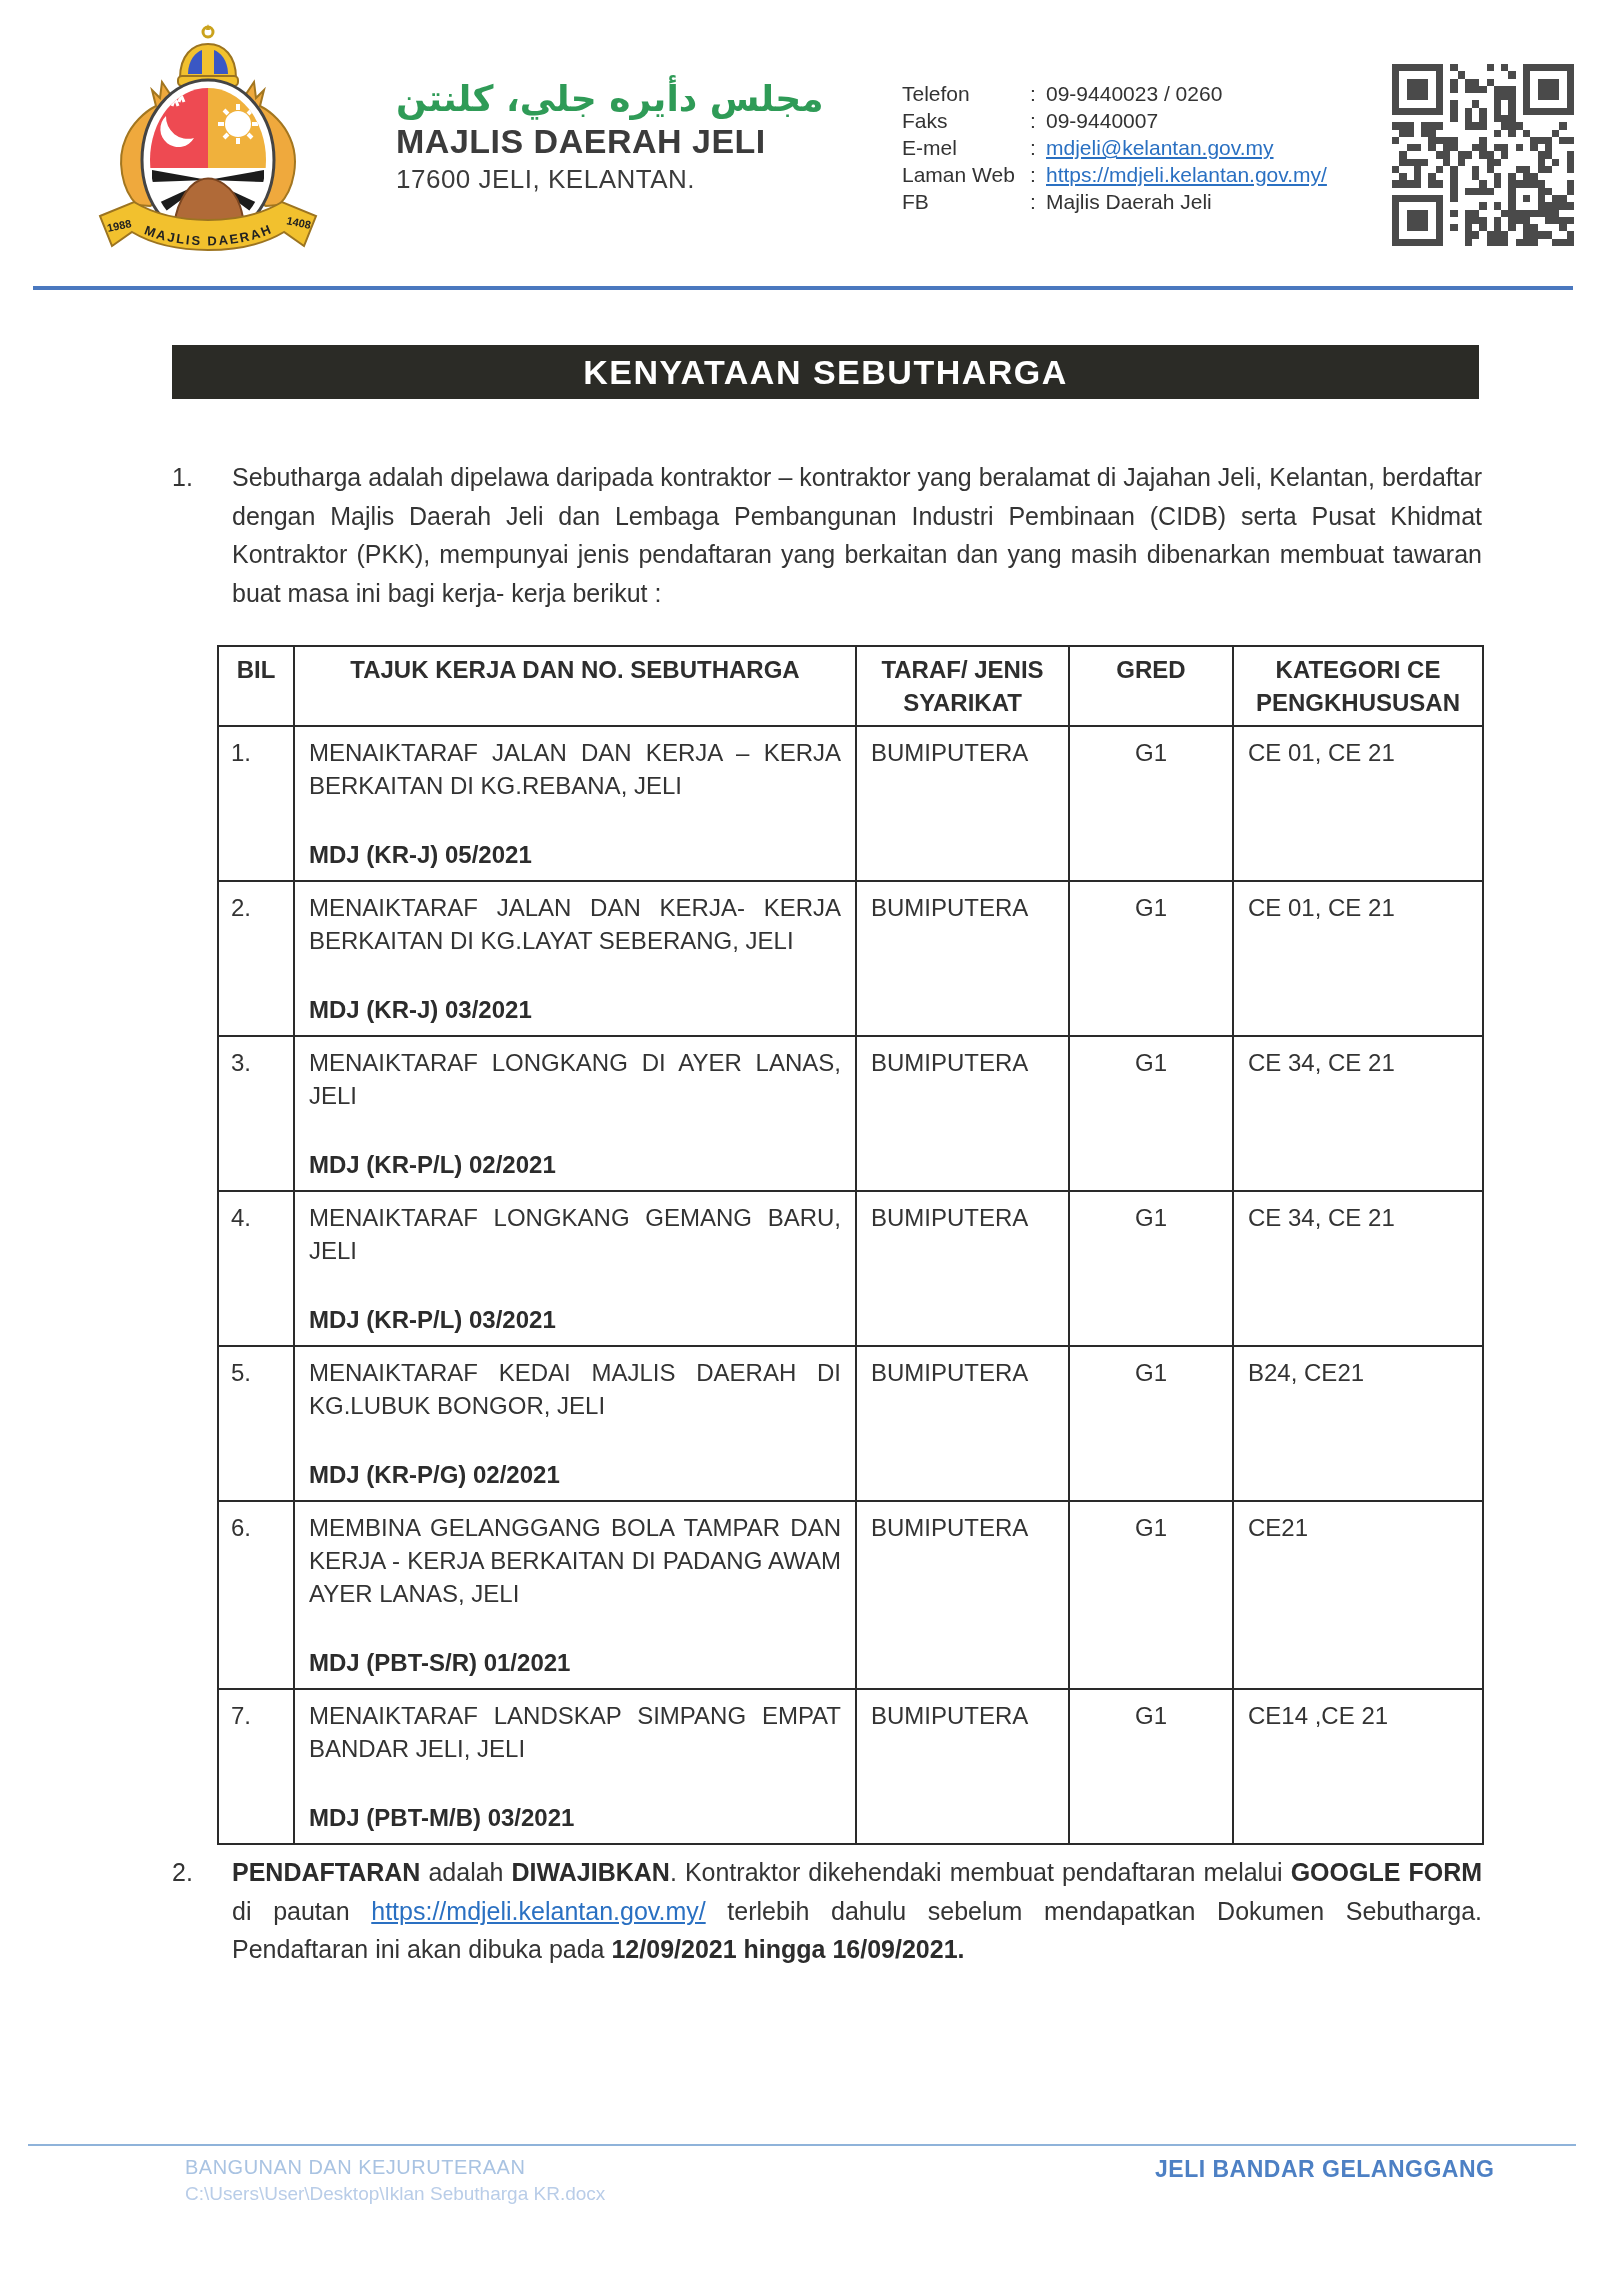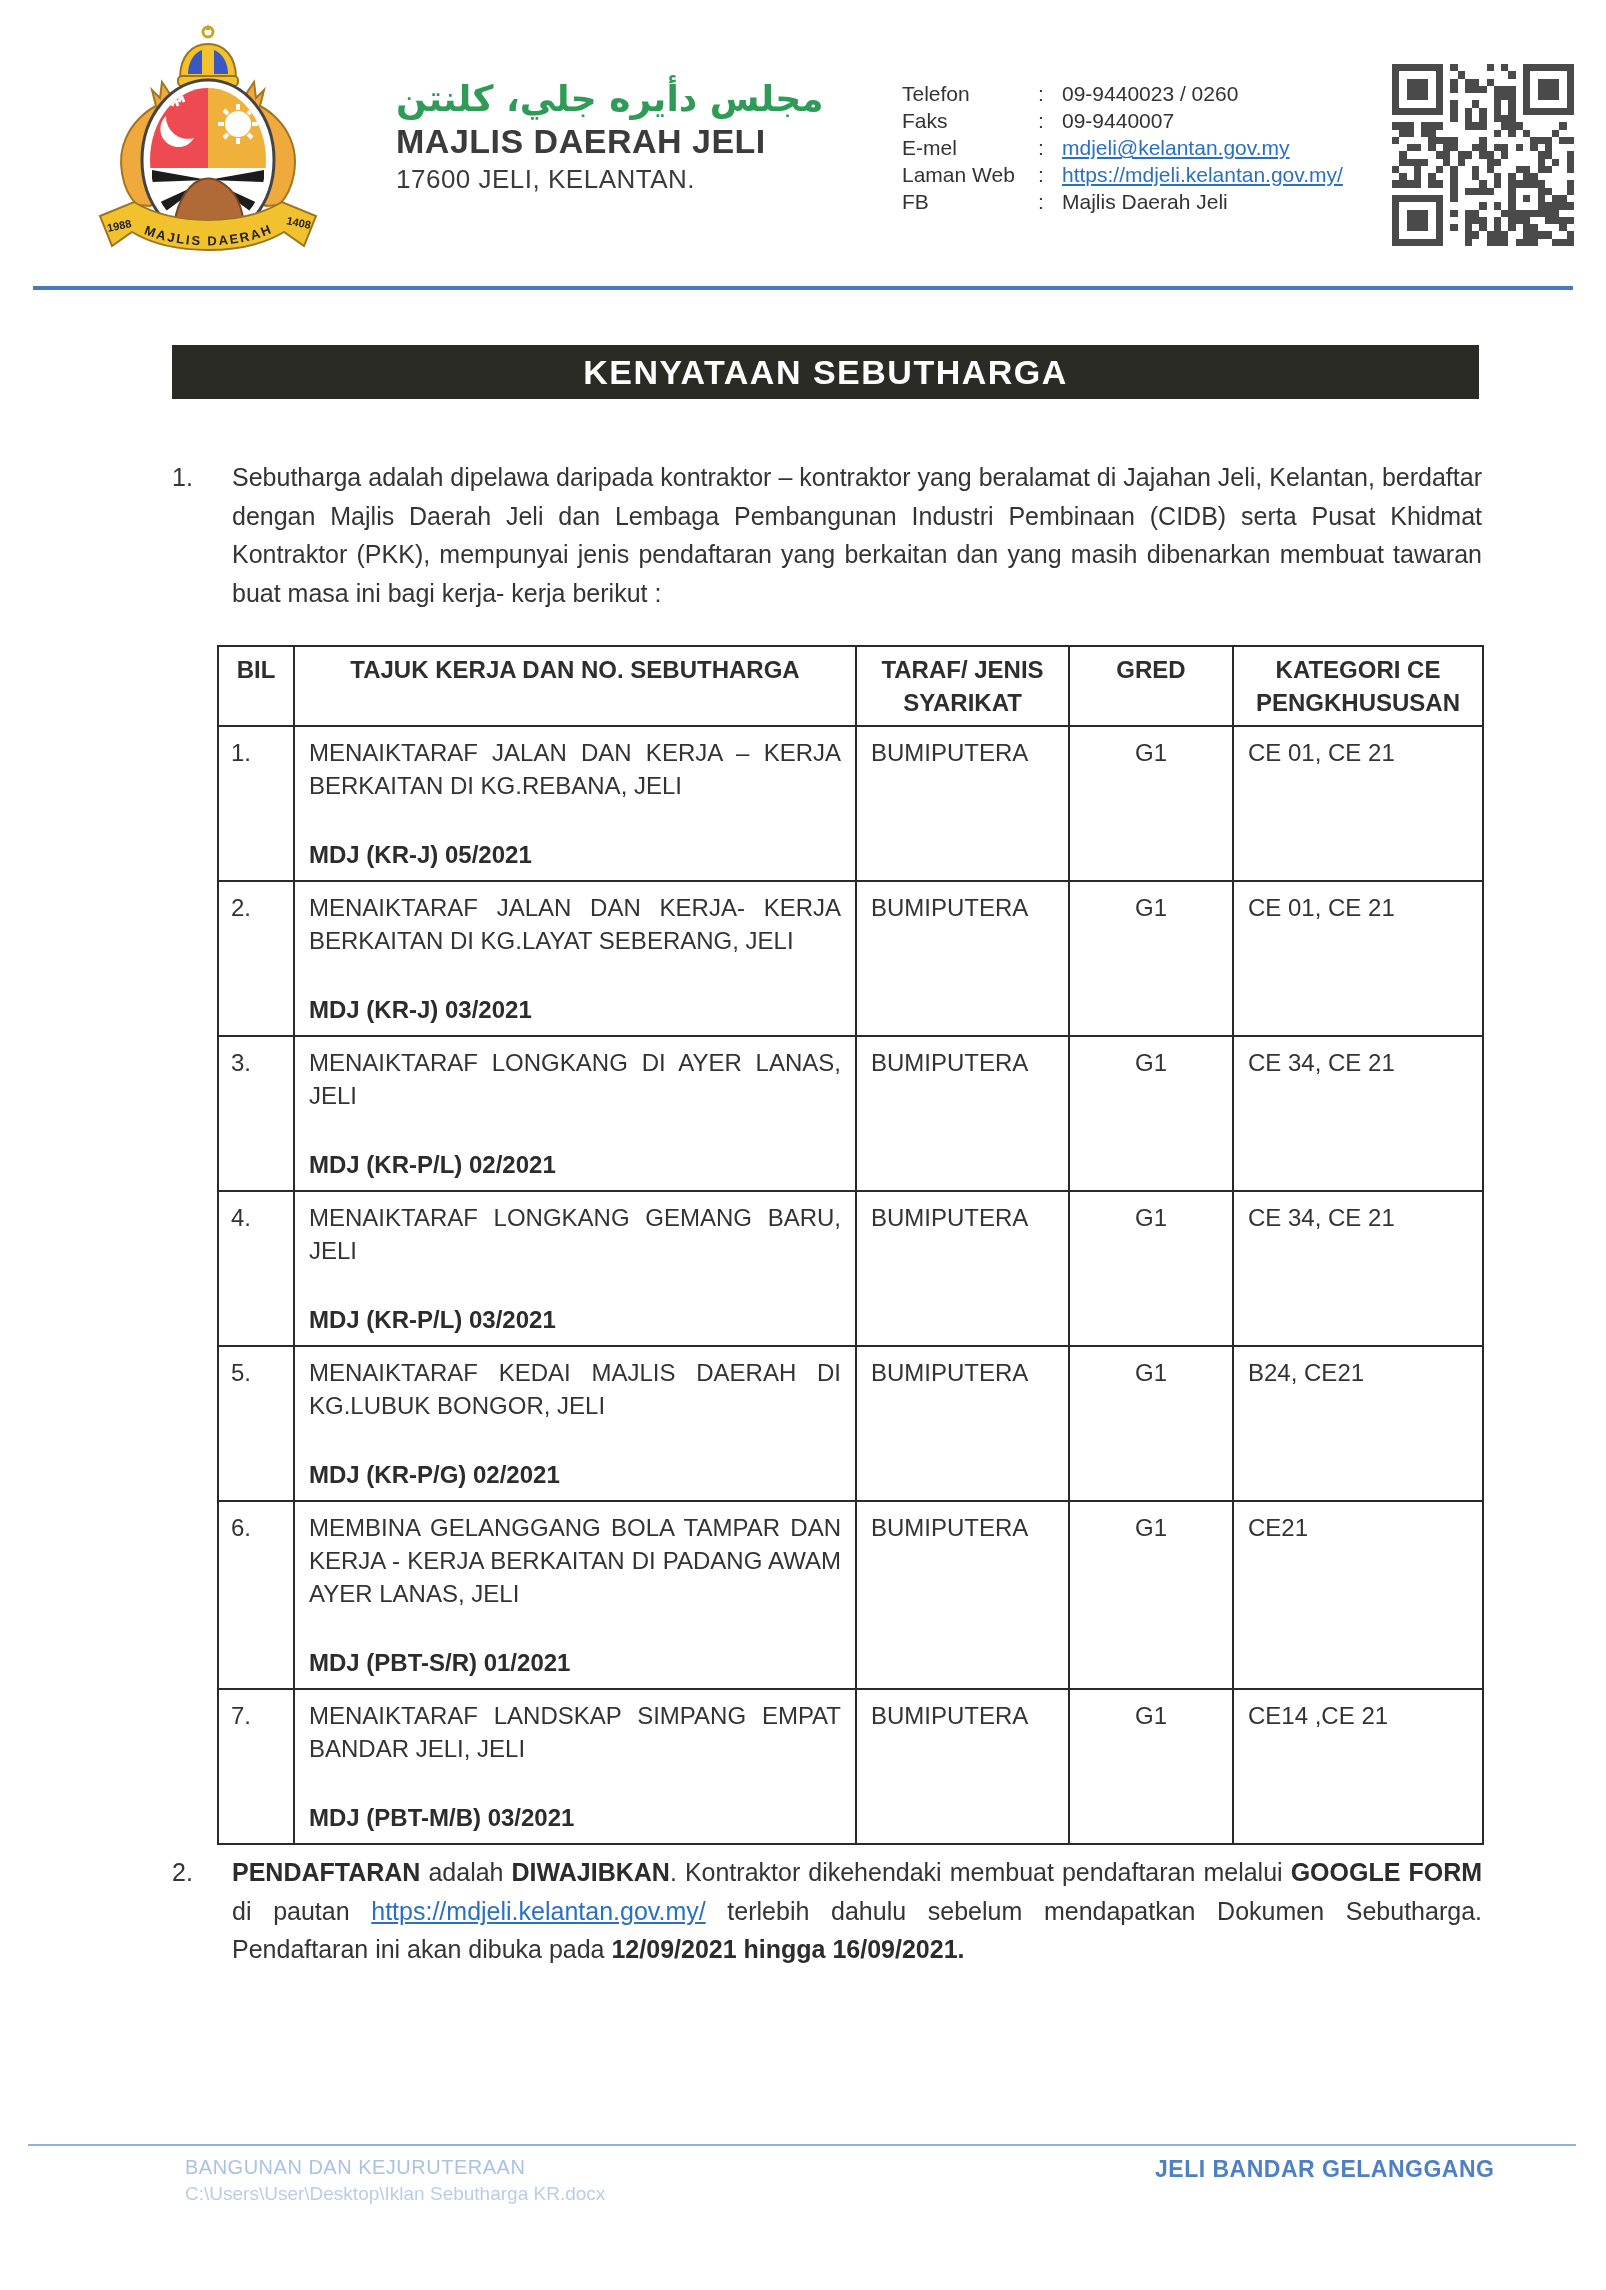--- a/index.html
+++ b/index.html
@@ -9,21 +9,21 @@
 
   
   .logo { position:absolute; left:82px; top:20px; width:252px; height:252px; }
   .org-block { position:absolute; left:396px; top:80px; width:430px; }
   .jawi { font-family:"DejaVu Sans", sans-serif; direction:rtl; color:#2f9b57; font-weight:bold;
           font-size:36px; line-height:1.05; text-align:left; }
   .org-name { font-size:34px; font-weight:bold; color:#3b3b3b; letter-spacing:.5px; margin-top:4px; white-space:nowrap; }
   .org-addr { font-size:26px; color:#3b3b3b; margin-top:3px; letter-spacing:.5px; }
 
   .contacts { position:absolute; left:902px; top:80px; font-size:21px; color:#333; }
-  .c-row { display:flex; line-height:27px;gap:8px; }
+  .c-row { display:flex; line-height:27px; }
   .c-label { width:128px; }
   .c-sep { width:16px; }
   .c-val { }
   .c-val.link { color:#2a70c2; text-decoration:underline; cursor:pointer; }
 
   .qr { position:absolute; left:1392px; top:64px; width:182px; height:182px; }
 
   .header-rule { position:absolute; left:33px; top:286px; width:1540px; height:4px; background:#4a78bf; }
 
   

